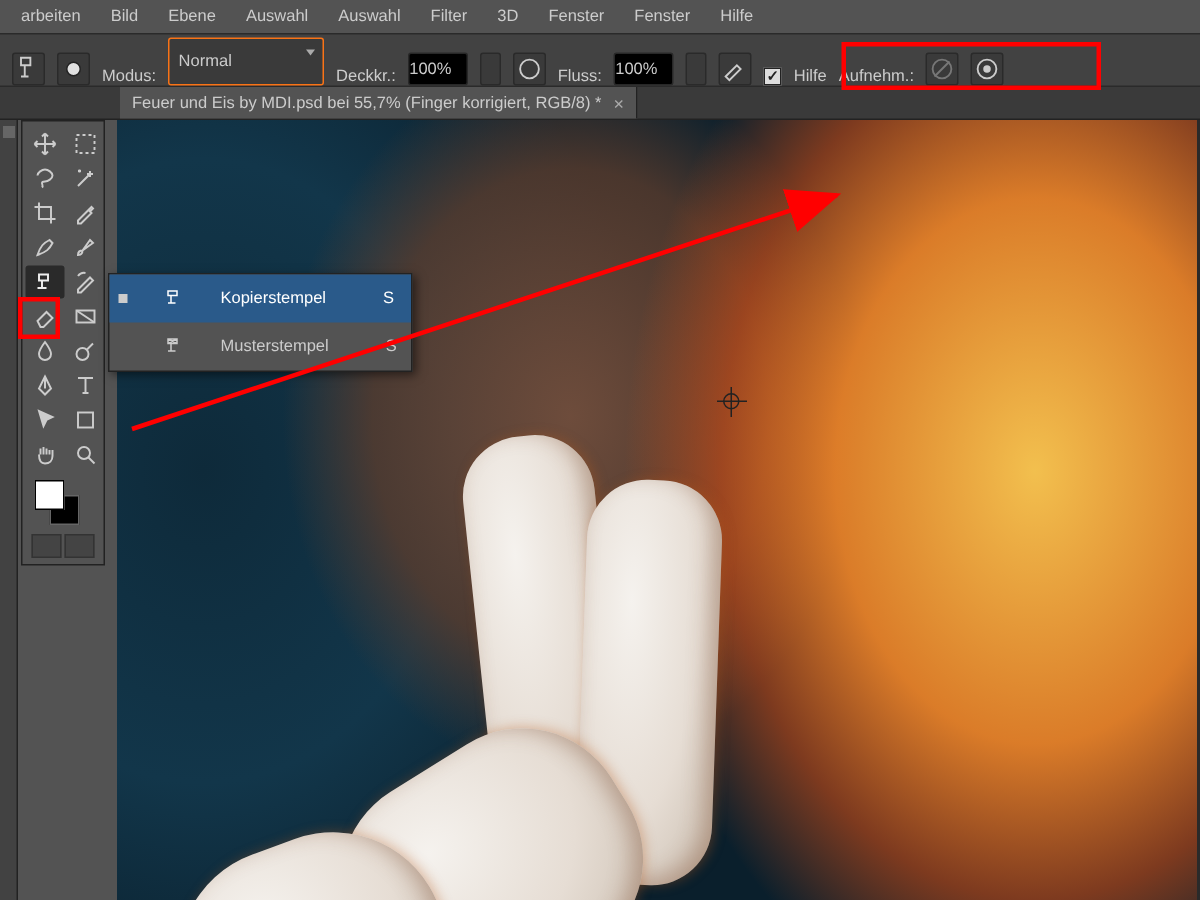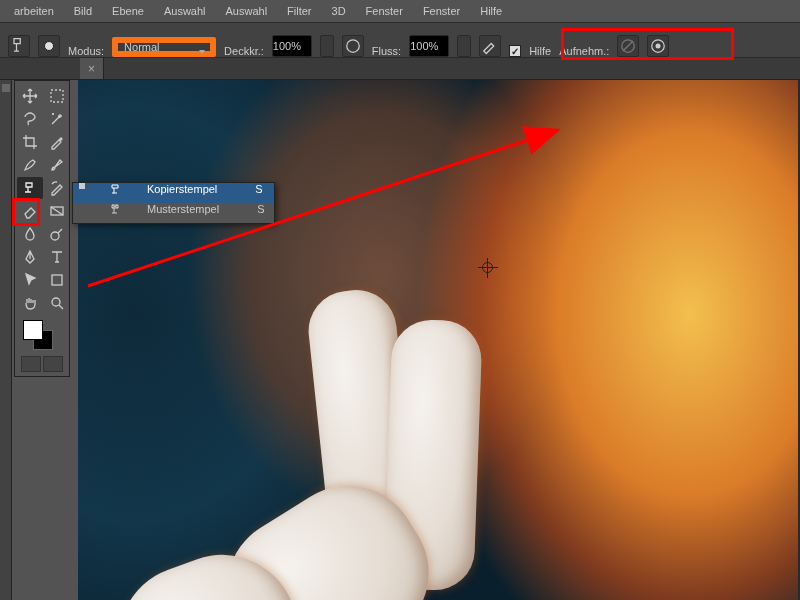--- a/index.html
+++ b/index.html
@@ -2,21 +2,21 @@
 <html><head>
 <meta charset="utf-8">
 <style>
 *{margin:0;padding:0;box-sizing:border-box;font-family:Tahoma,Arial,sans-serif;font-size:11px;color:#ccc;user-select:none}
 body{background:#535353;width:800px;height:600px;overflow:hidden;position:relative}
 .menubar{height:22px;background:#535353;display:flex;align-items:center;padding-left:4px;gap:0}
 .menubar span{padding:5px 10px;cursor:default}
 .optbar{height:36px;background:#424242;border-top:1px solid #2a2a2a;border-bottom:1px solid #2a2a2a;display:flex;align-items:flex-end;padding-left:8px;gap:8px}
 .icon-btn{width:22px;height:22px;background:#3a3a3a;border:1px solid #2a2a2a;border-radius:2px;display:flex;align-items:center;justify-content:center}
 .lbl{color:#ccc}
-.dd{height:20px;background:#3a3a3a;border:6px solid #f97316;border-radius:2px;display:flex;align-items:center;padding:0 18px 0 6px;position:relative;min-width:60px}
+.dd{height:32px;background:#3a3a3a;border:1px solid #f97316;border-radius:2px;display:flex;align-items:center;padding:0 18px 0 6px;position:relative;min-width:60px}
 .dd::after{content:"";position:absolute;right:5px;top:7px;border-left:3px solid transparent;border-right:3px solid transparent;border-top:4px solid #aaa}
 .field{height:22px;background:#000000;border:1px solid #282828;border-radius:2px;padding:0 0;display:flex;align-items:center;min-width:40px}
 .brush-sw{width:18px;height:18px;background:#e0e0e0;border-radius:50%;border:1px solid #222}
 .chk{width:12px;height:12px;background:#ddd;border:1px solid #222;display:inline-flex;align-items:center;justify-content:center;color:#222;font-size:10px;font-weight:bold}
 .tabbar{height:22px;background:#3a3a3a;border-bottom:1px solid #222;display:flex;align-items:stretch;padding-left:80px}
 .tab{background:#535353;border-right:1px solid #222;display:flex;align-items:center;padding:0 8px;gap:8px;font-size:10px;color:#ddd}
 .tab .x{color:#aaa;font-size:12px}
 .main{position:absolute;left:0;top:80px;right:0;bottom:0}
 .docklt{position:absolute;left:0;top:0;width:12px;height:100%;background:#424242;border-right:1px solid #222}
 .docklt .grip{position:absolute;top:4px;left:2px;width:8px;height:8px;background:#666}
@@ -41,21 +41,21 @@
 .f1{left:240px;top:210px;width:88px;height:260px;transform:rotate(-6deg)}
 .f2{left:310px;top:240px;width:90px;height:270px;transform:rotate(2deg)}
 .f3{left:150px;top:420px;width:200px;height:160px;transform:rotate(-32deg);border-radius:70px}
 .f4{left:40px;top:480px;width:180px;height:150px;transform:rotate(-20deg);border-radius:80px}
 .crosshair{position:absolute;left:400px;top:178px;width:20px;height:20px}
 .crosshair::before,.crosshair::after{content:"";position:absolute;background:#222}
 .crosshair::before{left:9px;top:0;width:1px;height:20px}
 .crosshair::after{top:9px;left:0;height:1px;width:20px}
 .crosshair .ring{position:absolute;left:4px;top:4px;width:11px;height:11px;border:1px solid #222;border-radius:50%}
 .flyout{position:absolute;left:72px;top:182px;background:#535353;border:1px solid #222;box-shadow:2px 2px 6px rgba(0,0,0,.5);z-index:50}
-.flyout .row{display:flex;align-items:flex-start;height:20px;padding:0 10px 0 6px;gap:24px;white-space:nowrap}
+.flyout .row{display:flex;align-items:center;height:32px;padding:0 10px 0 6px;gap:24px;white-space:nowrap}
 .flyout .row.sel{background:#2a5a8a;color:#fff}
 .flyout .row.sel *{color:#fff}
 .flyout .sq{width:6px;height:6px;background:#ccc}
 .flyout .ic{width:14px;height:14px;display:inline-block}
 .flyout .key{margin-left:14px;color:#ccc}
 .hl{position:absolute;border:3px solid #f00;z-index:60;pointer-events:none}
 .hl1{left:561px;top:28px;width:173px;height:32px}
 .hl2{left:12px;top:198px;width:28px;height:28px}
 .arrow-line{position:absolute;z-index:55;pointer-events:none}
 </style>
@@ -120,20 +120,21 @@
   <div class="icon-btn">
       <svg viewBox="0 0 16 16">
         <circle cx="8" cy="8" r="5" stroke="#ccc" fill="none"></circle>
         <circle cx="8" cy="8" r="2" fill="#ccc"></circle>
       </svg>
     </div>
 </div>
 
 <div class="tabbar">
   <div class="tab">
+    <span>Feuer und Eis by MDI.psd bei 55,7%  (Finger korrigiert, RGB/8) *</span>
     <span class="x">×</span>
   </div>
 </div>
 
 <div class="main">
   <div class="docklt">
       <div class="grip"></div>
     </div>
 
   <div class="toolbox">

